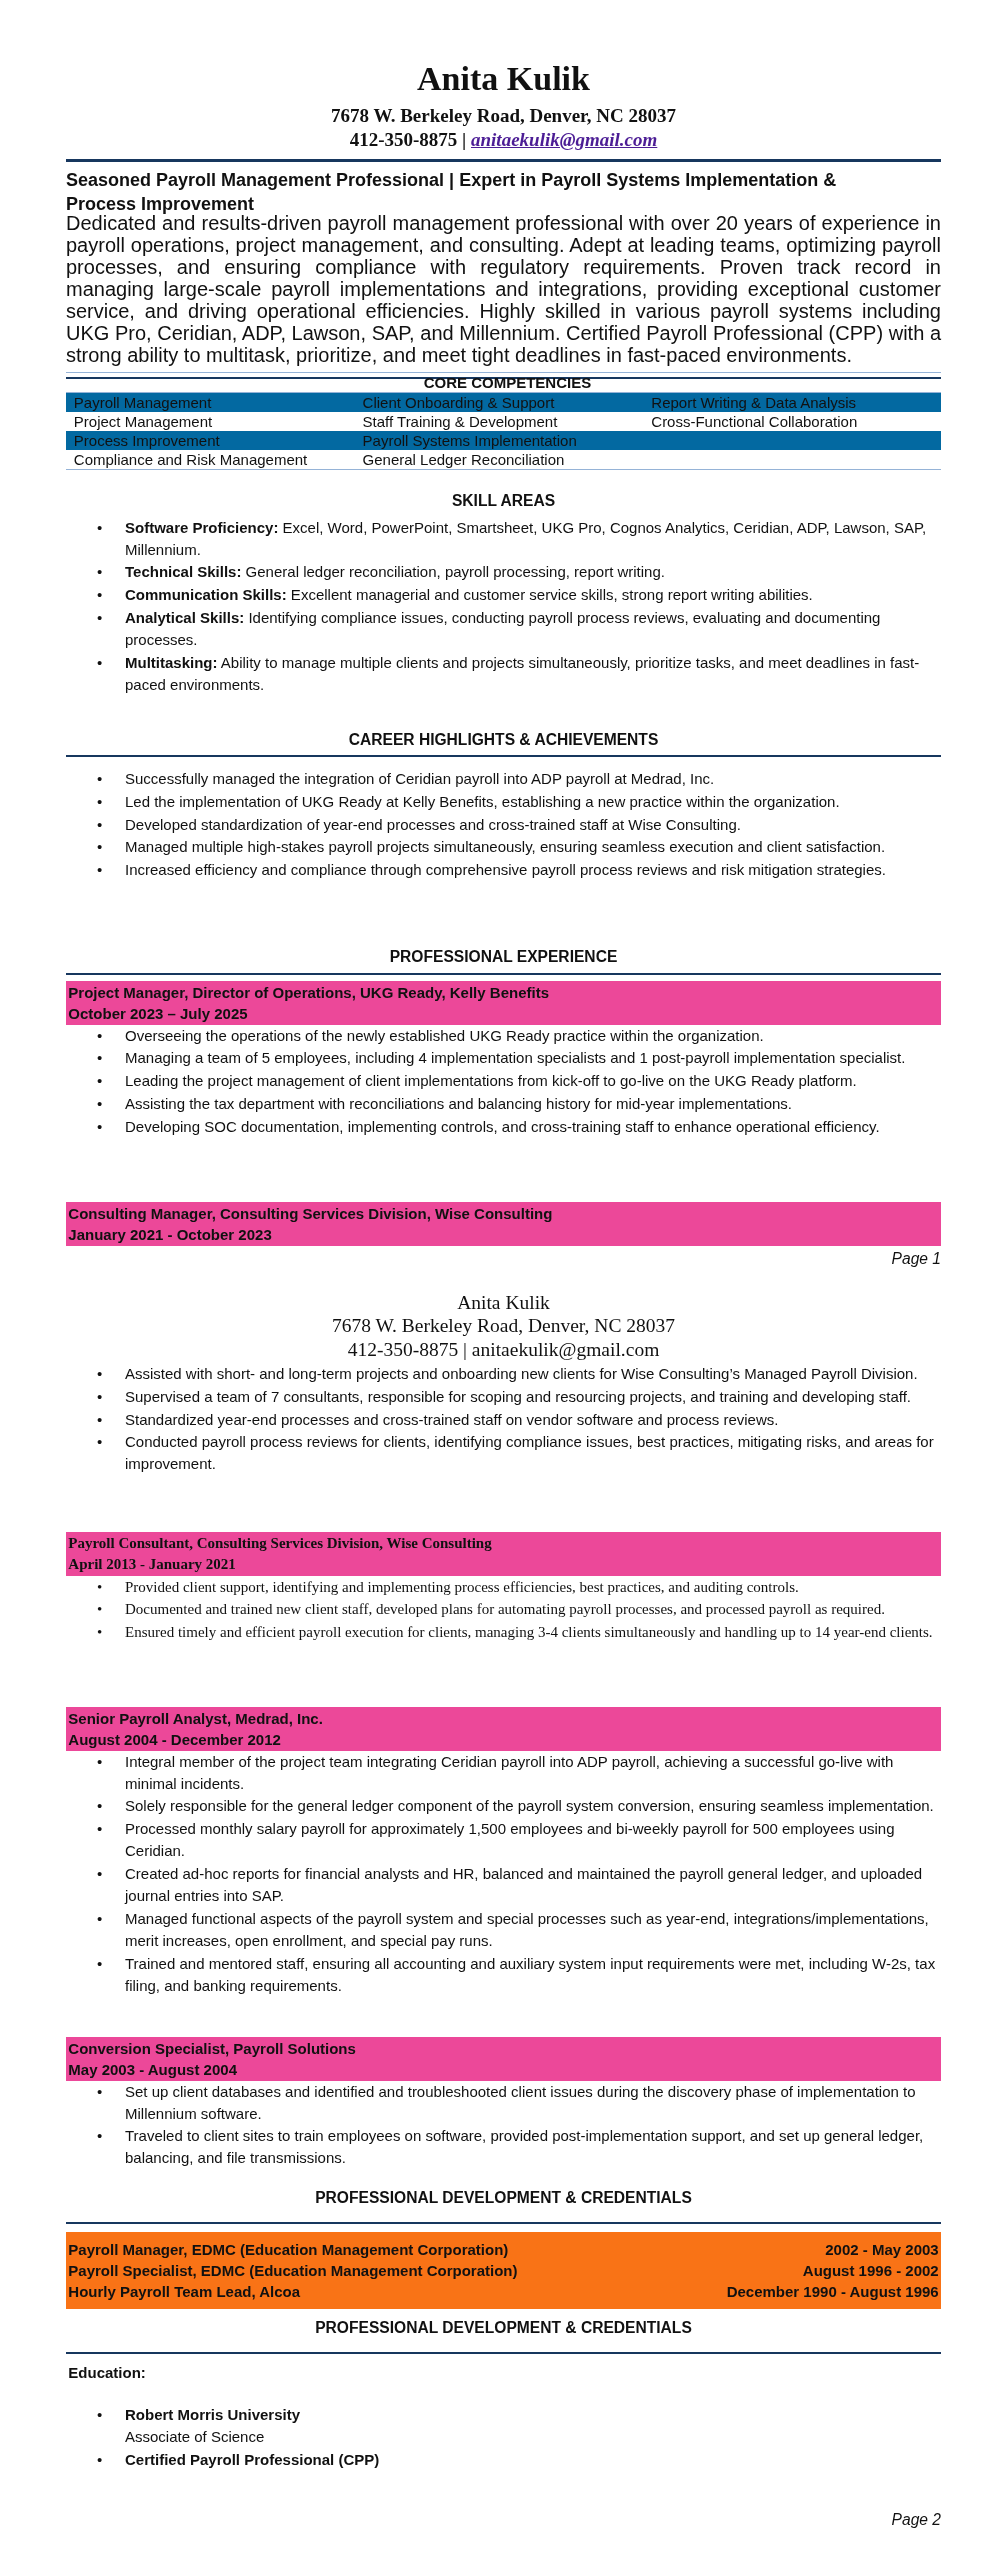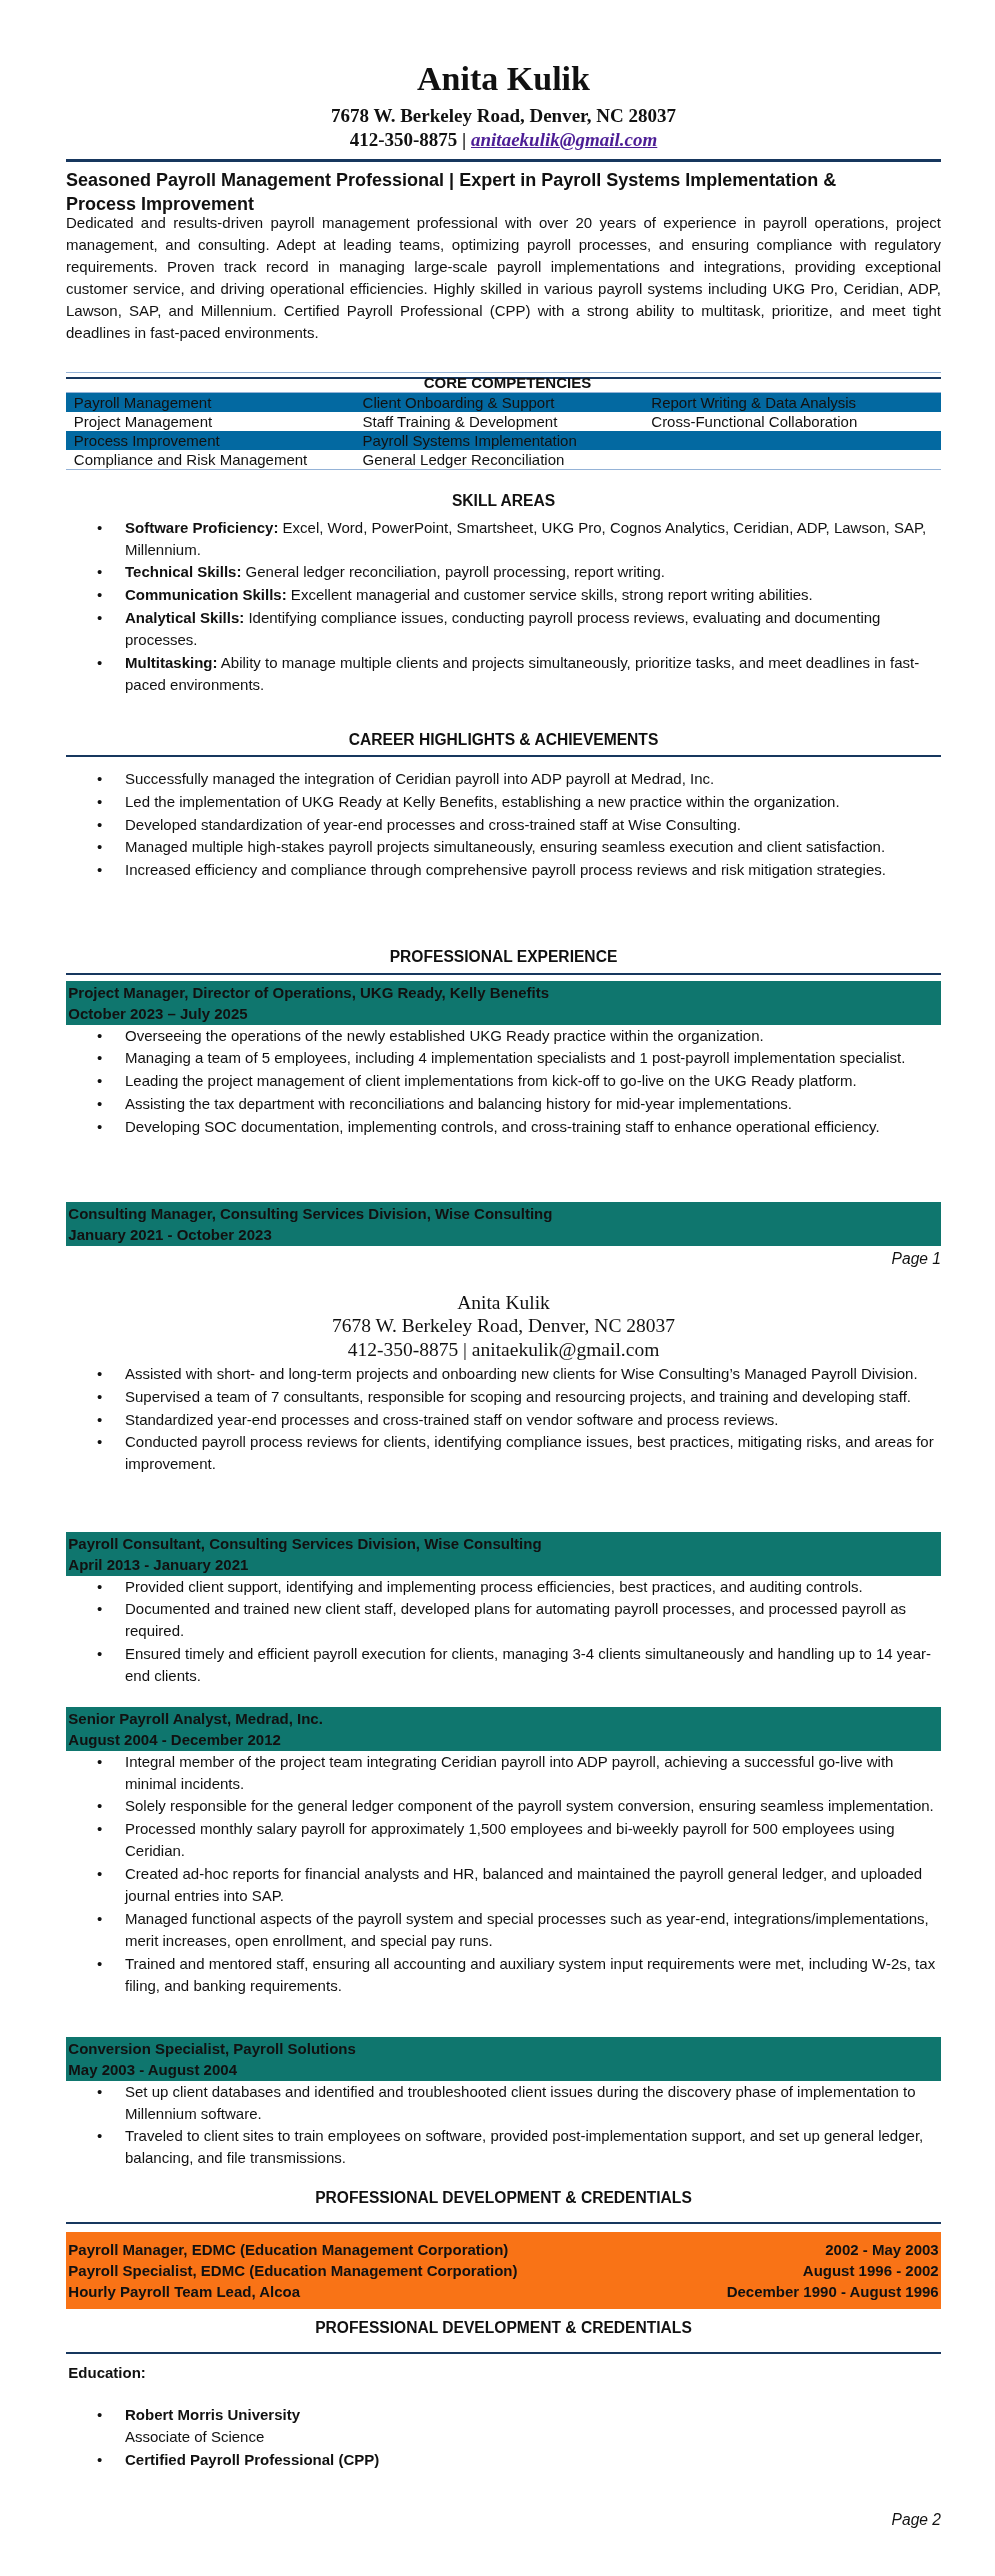--- a/index.html
+++ b/index.html
@@ -5,32 +5,32 @@
   html, body { margin: 0; padding: 0; background: #ffffff; }
   body { width: 996px; height: 2576px; position: relative; font-family: "Liberation Sans", sans-serif; color: #111; overflow: hidden; }
   .page { position: absolute; left: 66px; width: 875px; }
   .serif { font-family: "Liberation Serif", serif; }
   .center { text-align: center; }
   .name { font-size: 34px; font-weight: bold; line-height: 39px; }
   .addr { font-size: 19px; font-weight: bold; line-height: 23.4px; }
   .email { color: #4c1d95; text-decoration: underline; font-style: italic; }
   .rule { height: 3.1px; background: #17375e; }
   .headline { font-size: 18px; font-weight: bold; line-height: 24px; }
-  .para { font-size: 15px; line-height: 22px; text-align: justify; }
+  .para { font-size: 20px; line-height: 22px; text-align: justify; }
   .sec-title { font-size: 15.6px; font-weight: bold; text-align: center; line-height: 22px; }
   table.comp { width: 100%; border-collapse: collapse; font-size: 15px; }
   table.comp td { padding: 0 0 0 7.8px; height: 19px; line-height: 19px; }
   table.comp tr.hdr td { text-align: center; font-weight: bold; border-top: 1.6px solid #95b3d7; border-bottom: 1.6px solid #95b3d7; }
   table.comp tr.shade td { background: #0369a1; }
   table.comp tr.last td { border-bottom: 1.6px solid #95b3d7; }
   ul.blist { margin: 0; padding: 0; list-style: none; }
   ul.blist li { position: relative; padding-left: 59px; font-size: 15px; line-height: 22px; margin-bottom: 0.8px; }
   ul.blist li .dot { position: absolute; left: 31px; top: 0; }
   ul.blist.justify li { text-align: justify; }
-  .job-head { background: #0f766e; font-weight: bold; font-size: 15px; line-height: 21px; padding: 0.8px 2.3px; }
+  .job-head { background: #ec4899; font-weight: bold; font-size: 15px; line-height: 21px; padding: 0.8px 2.3px; }
   .page-num { position: absolute; right: 55px; font-style: italic; font-size: 15.6px; }
   .cred-row { display: flex; justify-content: space-between; font-weight: bold; font-size: 15px; line-height: 21px; padding: 0 2.3px; }
   .cred-block { background: #f97316; padding: 7px 0; }
   .p2head { font-size: 19.5px; line-height: 23.4px; }
   .label-bold { font-weight: bold; }
 </style>
 </head>
 <body>
 
 <div class="page" style="top:59px;">
@@ -145,21 +145,21 @@
 
 <div class="page" style="top:1363px;">
   <ul class="blist">
     <li><span class="dot">•</span><span>Assisted with short- and long-term projects and onboarding new clients for Wise Consulting’s Managed Payroll Division.</span></li>
     <li><span class="dot">•</span><span>Supervised a team of 7 consultants, responsible for scoping and resourcing projects, and training and developing staff.</span></li>
     <li><span class="dot">•</span><span>Standardized year-end processes and cross-trained staff on vendor software and process reviews.</span></li>
     <li><span class="dot">•</span><span>Conducted payroll process reviews for clients, identifying compliance issues, best practices, mitigating risks, and areas for improvement.</span></li>
   </ul>
 </div>
 
-<div class="page" style="top:1532px;">
+<div class="page" style="top:1532px;font-family:Liberation Serif, serif;">
   <div class="job-head">
     <div>Payroll Consultant, Consulting Services Division, Wise Consulting</div>
     <div>April 2013 - January 2021</div>
   </div>
   <ul class="blist">
     <li><span class="dot">•</span><span>Provided client support, identifying and implementing process efficiencies, best practices, and auditing controls.</span></li>
     <li><span class="dot">•</span><span>Documented and trained new client staff, developed plans for automating payroll processes, and processed payroll as required.</span></li>
     <li><span class="dot">•</span><span>Ensured timely and efficient payroll execution for clients, managing 3-4 clients simultaneously and handling up to 14 year-end clients.</span></li>
   </ul>
 </div>

